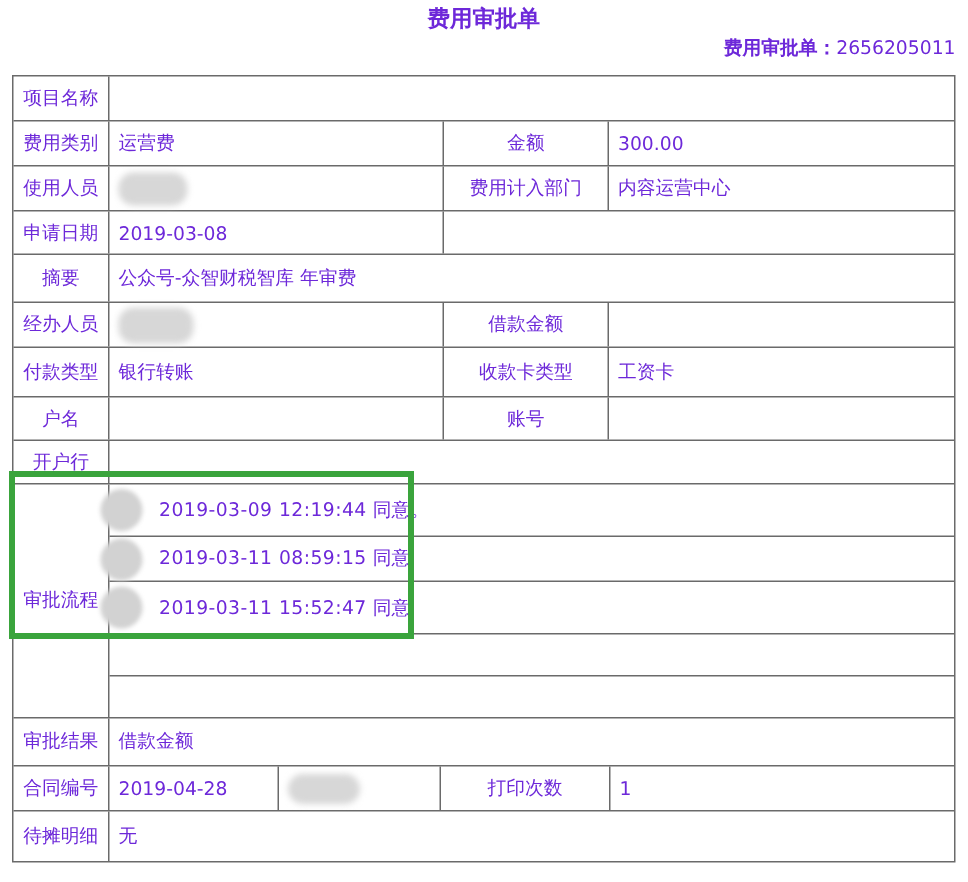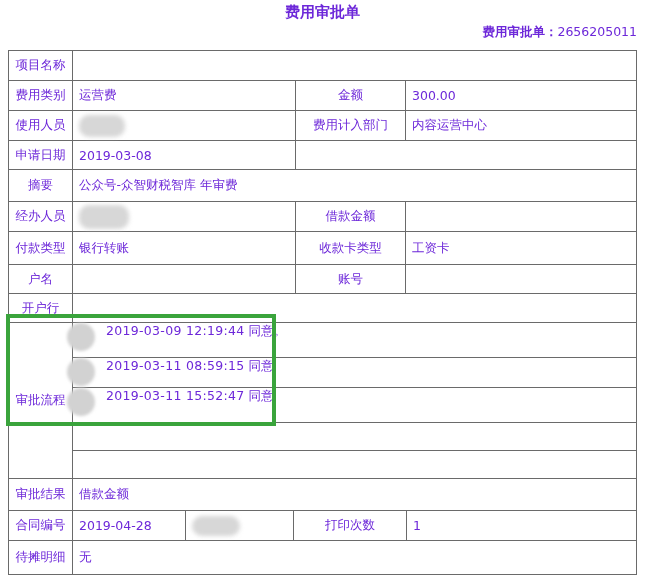--- a/index.html
+++ b/index.html
@@ -53,21 +53,21 @@
   .p1 { width:64px; }
   .p2 { width:113px; }
   .p3 { width:112px; }
   .p4 { width:108px; }
   .p5 { width:113px; }
   .p6 { flex:1; }
   .approval-col { display:block; padding:0; }
   .sub {
     box-sizing:border-box;
     border-bottom:1px solid #6a6a6a;
-    display:flex; align-items:flex-start;
+    display:flex; align-items:center;
   }
   .sub:last-child { border-bottom:none; }
   .avatar {
     flex:none;
     width:28px; height:28px;
     border-radius:50%;
     background:#d2d2d2;
     filter:blur(1.5px);
     margin-left:-6px;
   }

